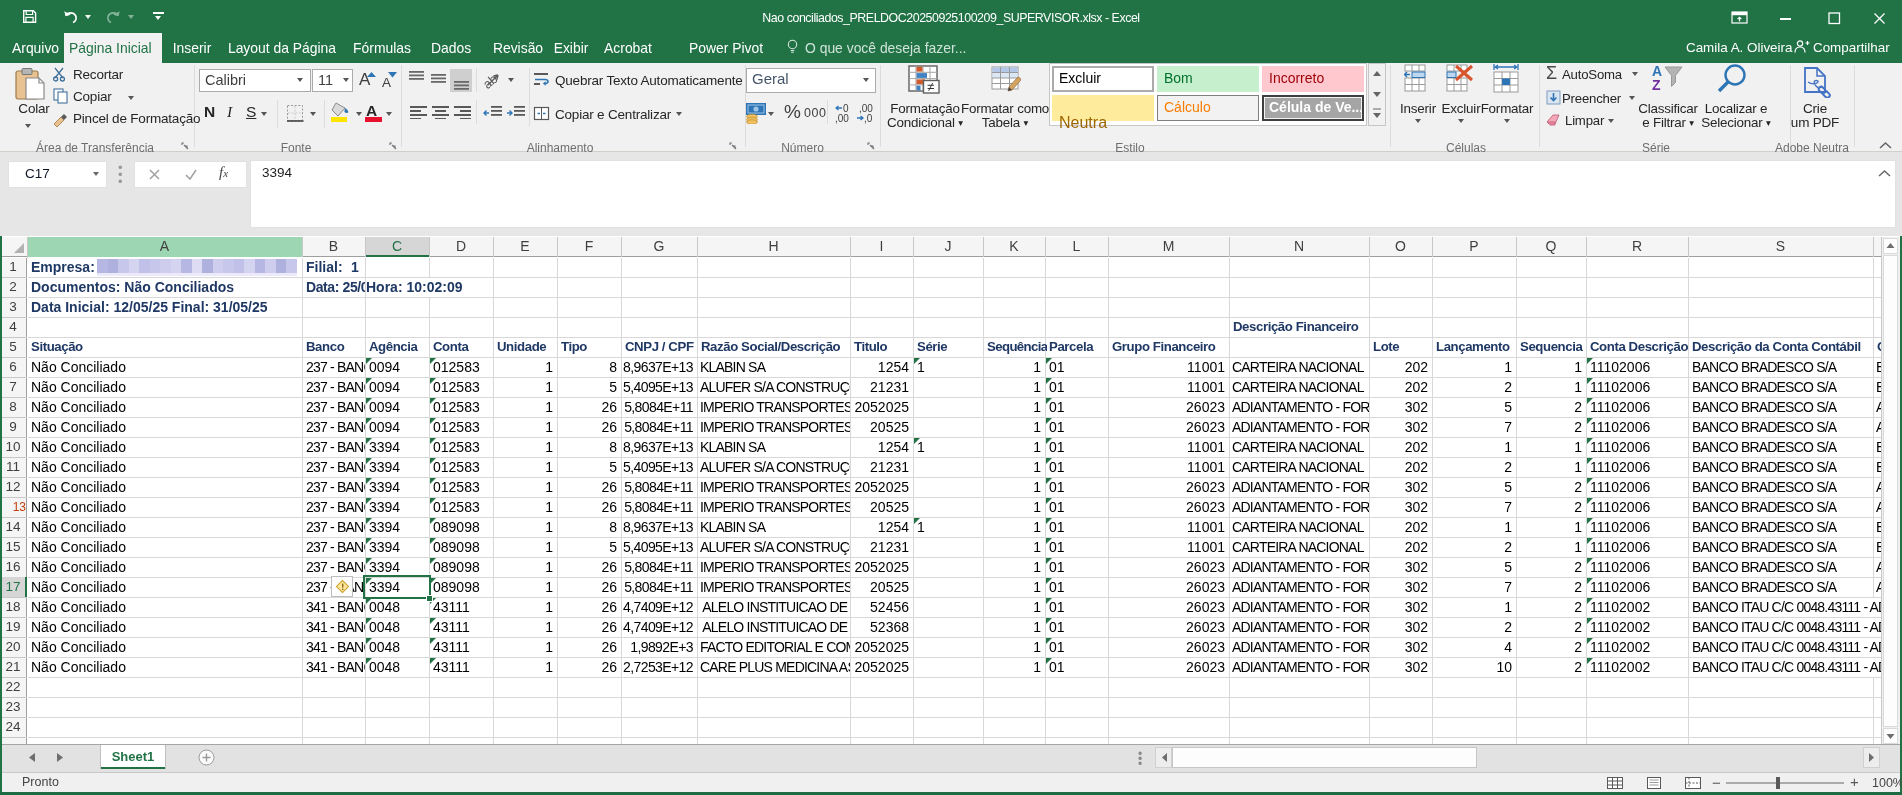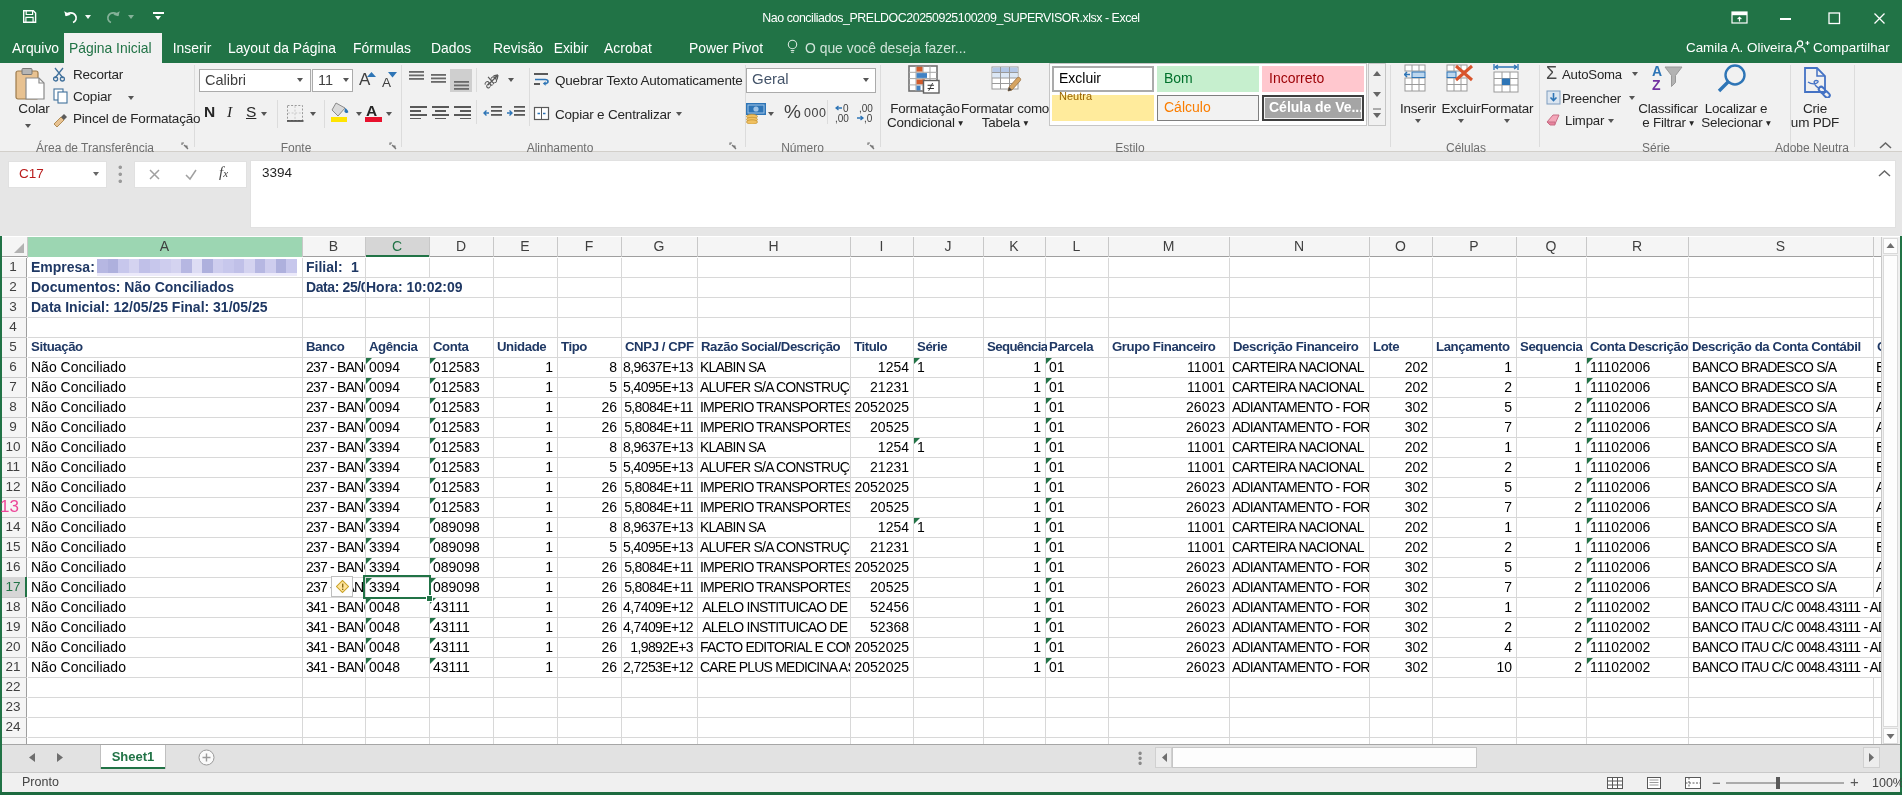--- a/index.html
+++ b/index.html
@@ -298,21 +298,21 @@
 <div class="rtx c2" style="left:955px;top:100px;width:100px;text-align:center">Formatar como</div>
 <div class="rtx c2" style="left:955px;top:114px;width:100px;text-align:center">Tabela <span style="font-size:9.5px;vertical-align:1px">▾</span></div>
 <div class="ab" style="left:1049px;top:63px;width:318px;height:63px;background:#fff;border:1px solid #c6c6c6"></div>
 <div class="ab" style="left:1052px;top:66px;width:102px;height:26px;background:#fff;border:2px solid #ababab;outline:1px solid #fff;outline-offset:-4px"></div>
 <div class="ab" style="left:1059px;top:70px;font-size:14px;color:#000;white-space:pre;overflow:hidden;width:92px">Excluir</div>
 <div class="ab" style="left:1157px;top:66px;width:102px;height:26px;background:#c6efce;"></div>
 <div class="ab" style="left:1164px;top:70px;font-size:14px;color:#00712c;white-space:pre;overflow:hidden;width:92px">Bom</div>
 <div class="ab" style="left:1262px;top:66px;width:102px;height:26px;background:#ffc7ce;"></div>
 <div class="ab" style="left:1269px;top:70px;font-size:14px;color:#9c0006;white-space:pre;overflow:hidden;width:92px">Incorreto</div>
 <div class="ab" style="left:1052px;top:95px;width:102px;height:26px;background:#ffeb9c;"></div>
-<div class="ab" style="left:1059px;top:90px;font-size:11px;color:#9c6500;white-space:pre;overflow:hidden;width:92px">Neutra</div>
+<div class="ab" style="left:1059px;top:114px;font-size:16px;color:#9c6500;white-space:pre;overflow:hidden;width:92px">Neutra</div>
 <div class="ab" style="left:1157px;top:95px;width:102px;height:26px;background:#f2f2f2;border:1px solid #7f7f7f"></div>
 <div class="ab" style="left:1164px;top:99px;font-size:14px;color:#fa7d00;white-space:pre;overflow:hidden;width:92px">Cálculo</div>
 <div class="ab" style="left:1262px;top:95px;width:102px;height:26px;background:#a5a5a5;border:2px solid #3f3f3f;box-shadow:inset 0 0 0 1px #f2f2f2"></div>
 <div class="ab" style="left:1269px;top:99px;font-size:14px;color:#ffffff;font-weight:bold;white-space:pre;overflow:hidden;width:92px">Célula de Ve...</div>
 <div class="ab" style="left:1368px;top:63px;width:18px;height:63px;background:#f1f1f1;border:1px solid #c6c6c6"></div>
 <svg class="ab" style="left:1372px;top:70px" width="10" height="8">
     <path d="M5 1 L9 6 H1 z" fill="#666"></path>
   </svg>
 <svg class="ab" style="left:1372px;top:90px" width="10" height="8">
     <path d="M5 7 L9 2 H1 z" fill="#666"></path>
@@ -392,21 +392,21 @@
     </g>
   </svg>
 <div class="rtx" style="left:1755px;top:100px;width:120px;text-align:center">Crie</div>
 <div class="rtx" style="left:1755px;top:114px;width:120px;text-align:center">um PDF</div>
 <div class="glab" style="left:1752px;top:141px;width:120px">Adobe Neutra</div>
 <svg class="ab" style="left:1879px;top:141px" width="13" height="9">
     <path d="M1 7 L6.5 2 L12 7" stroke="#666" stroke-width="1.6" fill="none"></path>
   </svg>
 <div class="ab" style="left:0;top:152px;width:1902px;height:84px;background:#e6e6e6"></div>
 <div class="ab" style="left:8px;top:161px;width:99px;height:27px;background:#fff;border:1px solid #e1e1e1"></div>
-<div class="ab" style="left:19px;top:166px;font-size:13.5px;color:#b91c1c">C17</div>
+<div class="ab" style="left:25px;top:166px;font-size:13.5px;color:#0f172a">C17</div>
 <div class="dd" style="left:93px;top:172px;border-top-color:#666"></div>
 <div class="ab" style="left:118px;top:164px;font-size:13px;color:#9a9a9a;letter-spacing:0;line-height:7px">•<br>•<br>•</div>
 <div class="ab" style="left:134px;top:161px;width:113px;height:27px;background:#fff;border:1px solid #e1e1e1"></div>
 <svg class="ab" style="left:148px;top:168px" width="13" height="13">
     <path d="M2 2 L11 11 M11 2 L2 11" stroke="#a0a0a0" stroke-width="1.5"></path>
   </svg>
 <svg class="ab" style="left:184px;top:168px" width="14" height="13">
     <path d="M2 7 L6 11 L12 2" stroke="#a0a0a0" stroke-width="1.5" fill="none"></path>
   </svg>
 <div class="ab" style="left:219px;top:164px;font-size:15px;font-style:italic;font-family:'Liberation Serif',serif;color:#444">f<span style="font-size:11px">x</span></div>
@@ -478,21 +478,21 @@
 <div class="ab" style="left:0;top:397px;width:26px;text-align:center;font-size:13.5px;line-height:20px;color:#3f3f3f">8</div>
 <div class="ab" style="left:2px;top:417px;width:25px;height:1px;background:#c8c8c8"></div>
 <div class="ab" style="left:0;top:417px;width:26px;text-align:center;font-size:13.5px;line-height:20px;color:#3f3f3f">9</div>
 <div class="ab" style="left:2px;top:437px;width:25px;height:1px;background:#c8c8c8"></div>
 <div class="ab" style="left:0;top:437px;width:26px;text-align:center;font-size:13.5px;line-height:20px;color:#3f3f3f">10</div>
 <div class="ab" style="left:2px;top:457px;width:25px;height:1px;background:#c8c8c8"></div>
 <div class="ab" style="left:0;top:457px;width:26px;text-align:center;font-size:13.5px;line-height:20px;color:#3f3f3f">11</div>
 <div class="ab" style="left:2px;top:477px;width:25px;height:1px;background:#c8c8c8"></div>
 <div class="ab" style="left:0;top:477px;width:26px;text-align:center;font-size:13.5px;line-height:20px;color:#3f3f3f">12</div>
 <div class="ab" style="left:2px;top:497px;width:25px;height:1px;background:#c8c8c8"></div>
-<div class="ab" style="left:0;top:497px;width:26px;text-align:left;font-size:17px;line-height:20px;color:#ec4899">13</div>
+<div class="ab" style="left:0;top:497px;width:26px;text-align:right;font-size:12px;line-height:20px;color:#c2410c">13</div>
 <div class="ab" style="left:2px;top:517px;width:25px;height:1px;background:#c8c8c8"></div>
 <div class="ab" style="left:0;top:517px;width:26px;text-align:center;font-size:13.5px;line-height:20px;color:#3f3f3f">14</div>
 <div class="ab" style="left:2px;top:537px;width:25px;height:1px;background:#c8c8c8"></div>
 <div class="ab" style="left:0;top:537px;width:26px;text-align:center;font-size:13.5px;line-height:20px;color:#3f3f3f">15</div>
 <div class="ab" style="left:2px;top:557px;width:25px;height:1px;background:#c8c8c8"></div>
 <div class="ab" style="left:0;top:557px;width:26px;text-align:center;font-size:13.5px;line-height:20px;color:#3f3f3f">16</div>
 <div class="ab" style="left:2px;top:577px;width:25px;height:1px;background:#c8c8c8"></div>
 <div class="ab" style="left:2px;top:577px;width:25px;height:20px;background:#d6d6d6;border-right:2px solid #217346"></div>
 <div class="ab" style="left:0;top:577px;width:26px;text-align:center;font-size:13.5px;line-height:20px;color:#217346">17</div>
 <div class="ab" style="left:2px;top:597px;width:25px;height:1px;background:#c8c8c8"></div>
@@ -587,21 +587,21 @@
 <div class="h5" style="left:433px;top:337px;width:61px">Conta</div>
 <div class="h5" style="left:497px;top:337px;width:61px">Unidade</div>
 <div class="h5" style="left:561px;top:337px;width:61px">Tipo</div>
 <div class="h5" style="left:625px;top:337px;width:73px">CNPJ / CPF</div>
 <div class="h5" style="left:701px;top:337px;width:150px">Razão Social/Descrição</div>
 <div class="h5" style="left:854px;top:337px;width:60px">Titulo</div>
 <div class="h5" style="left:917px;top:337px;width:67px">Série</div>
 <div class="h5" style="left:987px;top:337px;width:60px;letter-spacing:-0.6px">Sequência</div>
 <div class="h5" style="left:1049px;top:337px;width:60px">Parcela</div>
 <div class="h5" style="left:1112px;top:337px;width:118px">Grupo Financeiro</div>
-<div class="h5" style="left:1233px;top:337px;width:137px">Descrição Financeiro</div>
+<div class="h5" style="left:1233px;top:317px;width:137px">Descrição Financeiro</div>
 <div class="h5" style="left:1373px;top:337px;width:60px">Lote</div>
 <div class="h5" style="left:1436px;top:337px;width:81px">Lançamento</div>
 <div class="h5" style="left:1520px;top:337px;width:67px">Sequencia</div>
 <div class="h5" style="left:1590px;top:337px;width:99px">Conta Descrição</div>
 <div class="h5" style="left:1692px;top:337px;width:182px">Descrição da Conta Contábil</div>
 <div class="h5" style="left:1877px;top:337px;width:4px">C</div>
 <div class="t" style="left:31px;top:357px;width:271px;">Não Conciliado</div>
 <div class="t u" style="left:306px;top:357px;width:59px;">237 - BANCO BRADESCO</div>
 <div class="t" style="left:369px;top:357px;width:60px;">0094</div>
 <div class="tri" style="left:366px;top:358px"></div>

